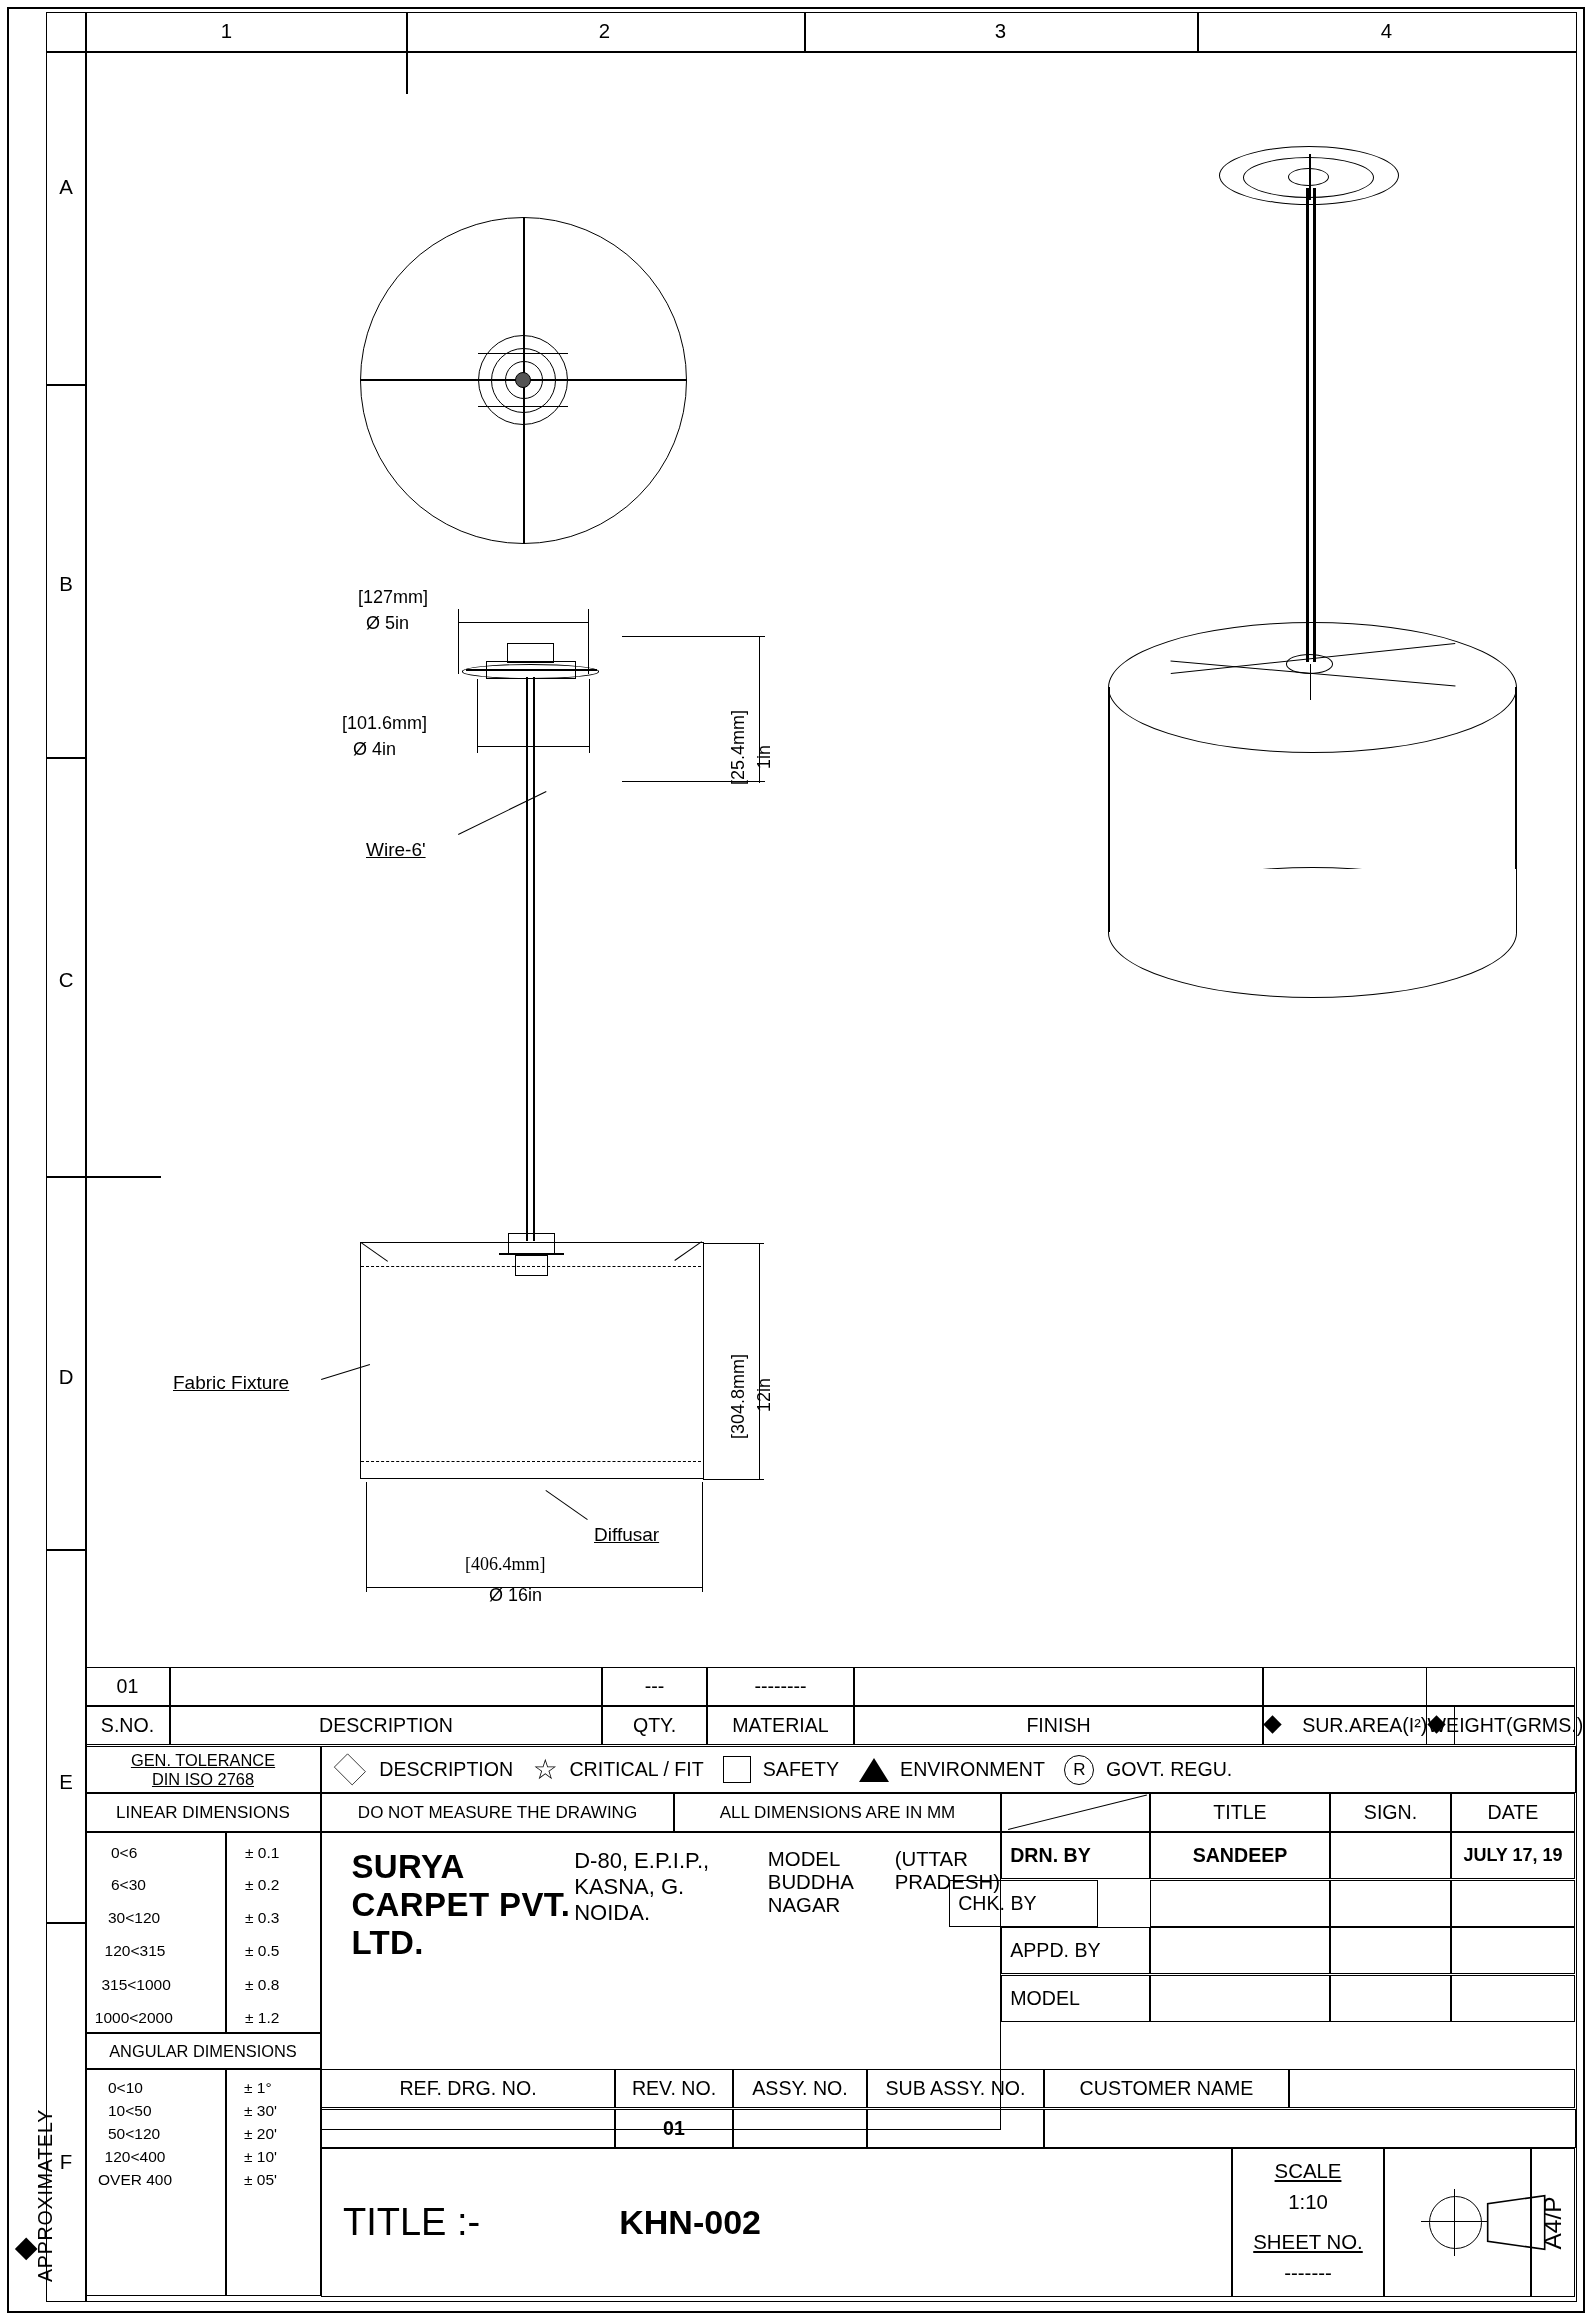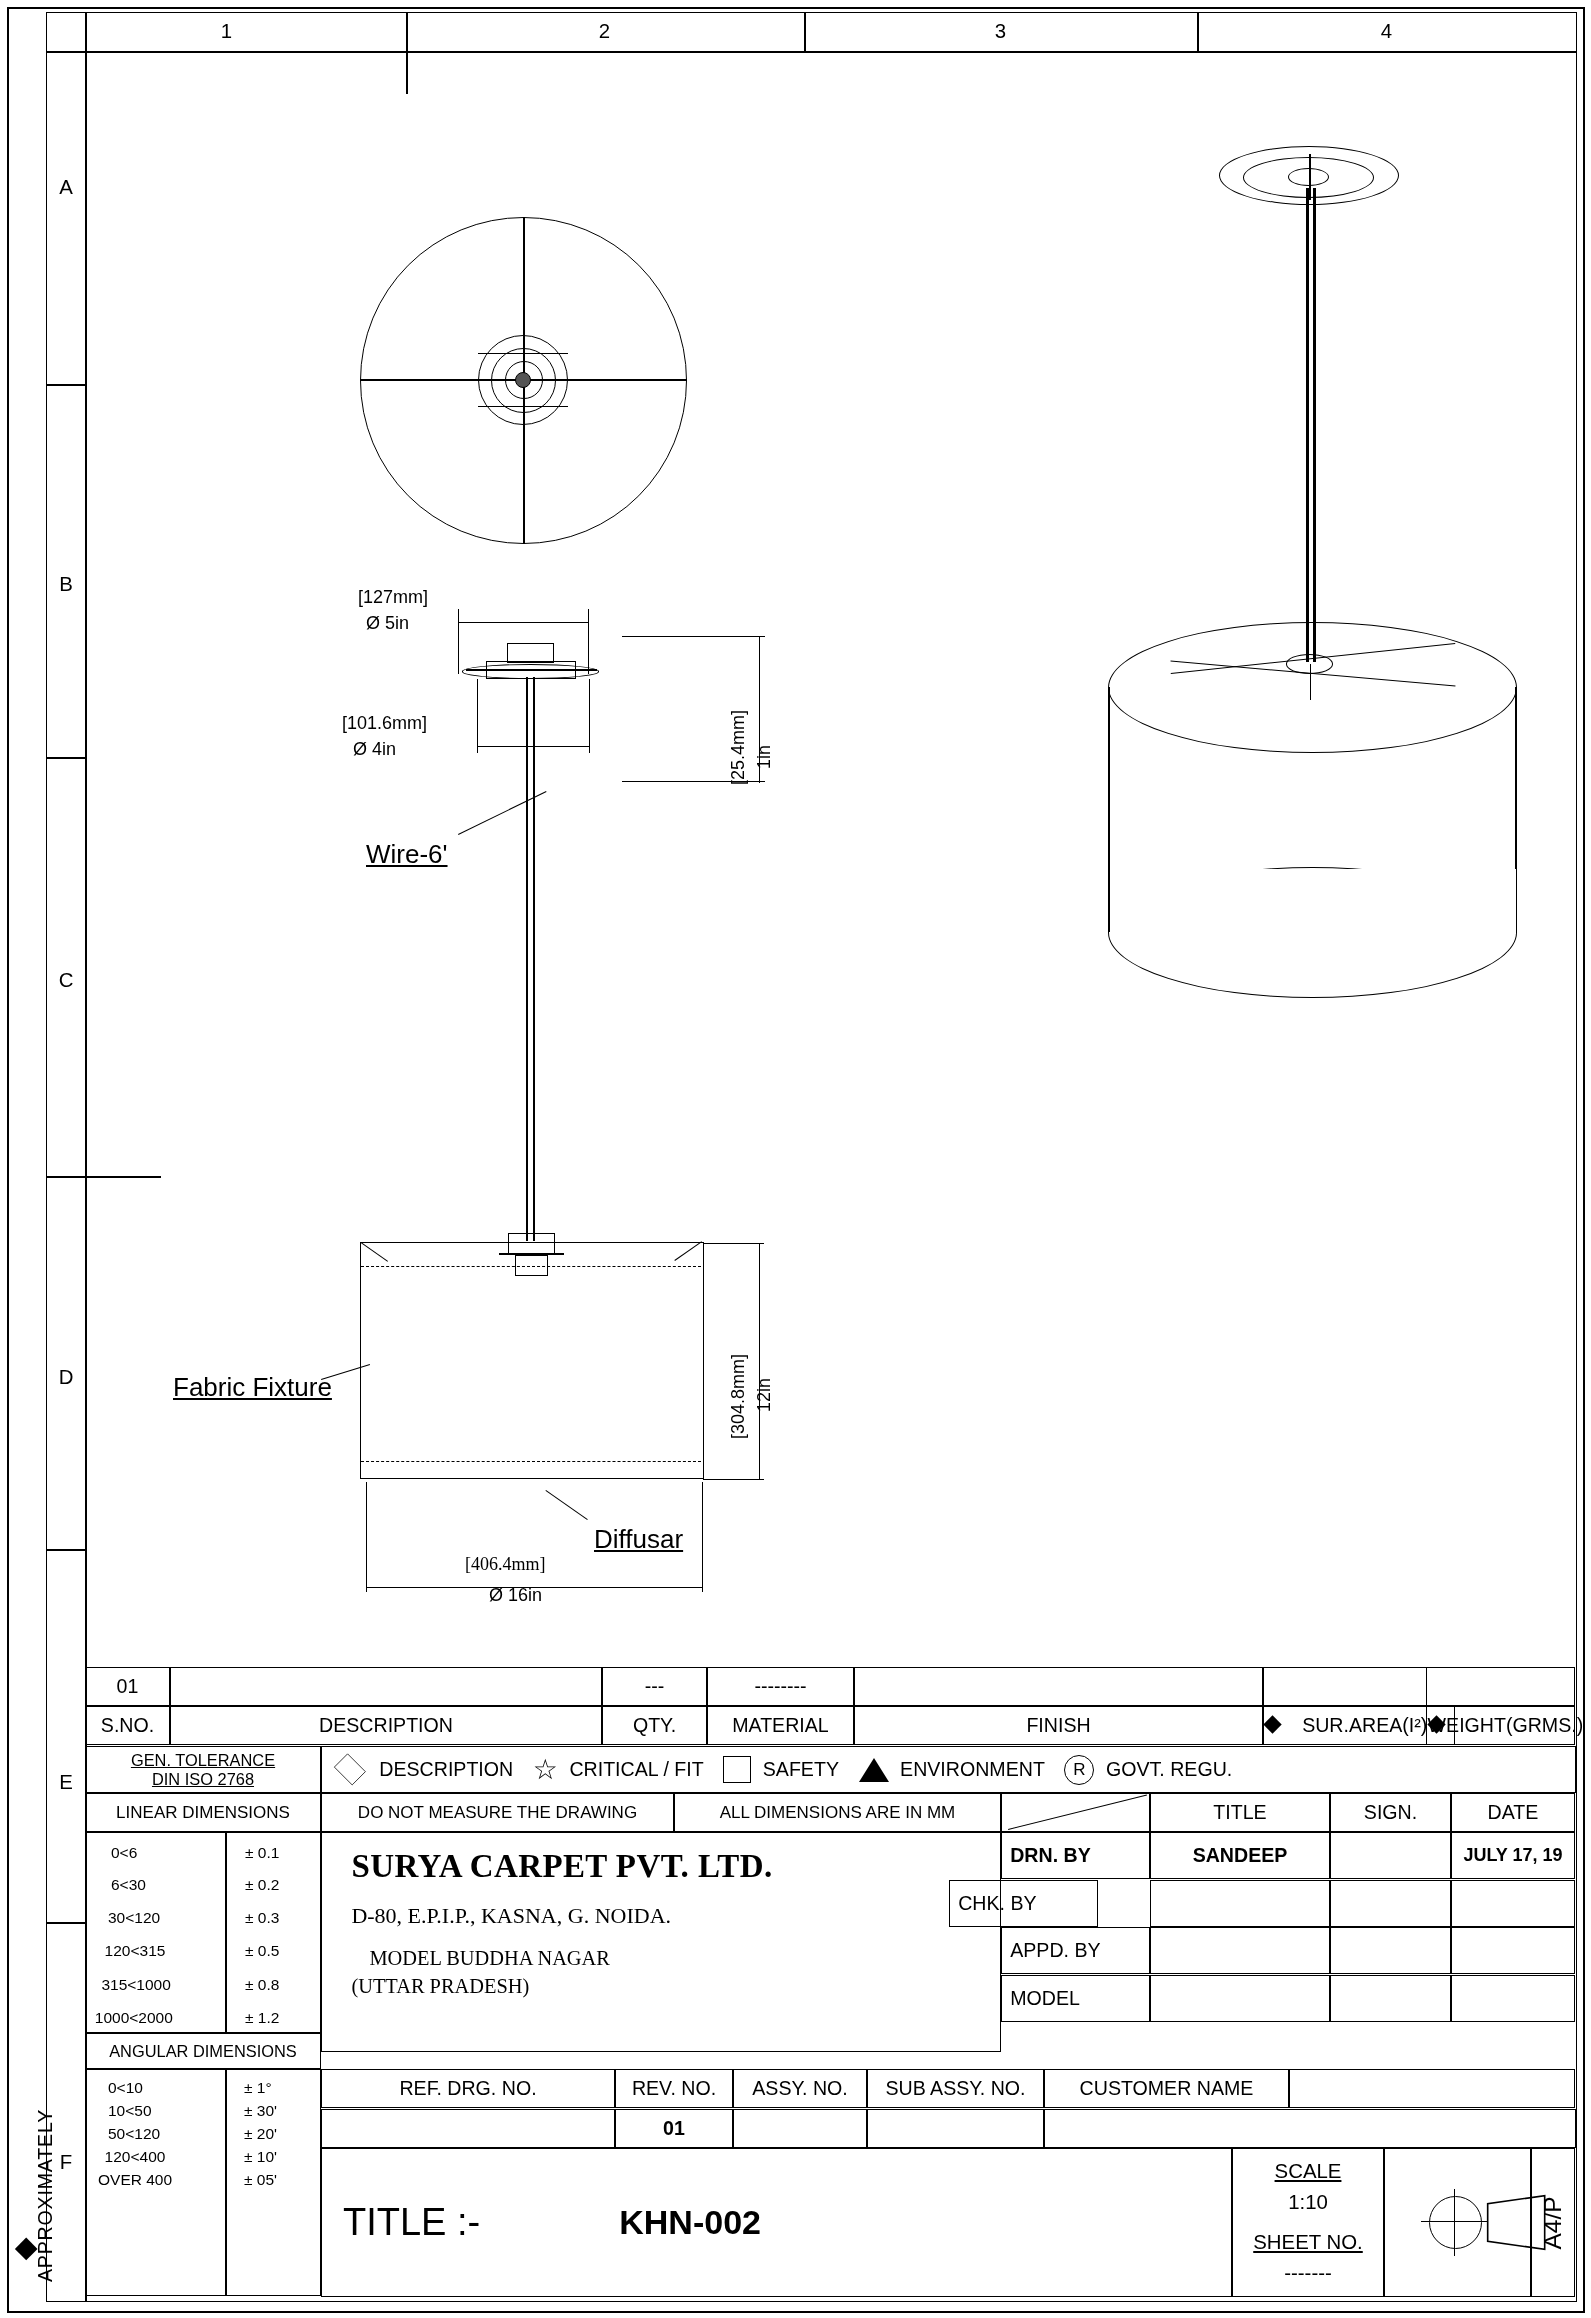--- a/index.html
+++ b/index.html
@@ -33,21 +33,21 @@
 
   .u{text-decoration:underline;}
 
   
   .tol{position:absolute;font-size:15.5px;white-space:nowrap;}
 
   
   .vert{position:absolute;transform-origin:0 0;white-space:nowrap;}
 
   .dimtxt{position:absolute;font-size:18px;white-space:nowrap;}
-  .lbl{position:absolute;font-size:26px;white-space:nowrap;text-align:center;}
+  .lbl{position:absolute;font-size:19px;white-space:nowrap;text-align:center;}
 </style>
 </head>
 <body>
 
 <div id="sheet">
 
   <div id="outer"></div>
   <div id="inner"></div>
 
   <div class="ln h" style="left:46px;top:51px;width:1531px;"></div>
@@ -248,21 +248,21 @@
     <div class="tol" style="left:159px;top:412px;">± 1°</div>
     <div class="tol" style="left:23px;top:435px;">10&lt;50</div>
     <div class="tol" style="left:159px;top:435px;">± 30'</div>
     <div class="tol" style="left:23px;top:458px;">50&lt;120</div>
     <div class="tol" style="left:159px;top:458px;">± 20'</div>
     <div class="tol" style="left:19.6px;top:481px;">120&lt;400</div>
     <div class="tol" style="left:159px;top:481px;">± 10'</div>
     <div class="tol" style="left:13px;top:504px;">OVER 400</div>
     <div class="tol" style="left:159px;top:504px;">± 05'</div>
 
-    <div class="tcell" style="left:236px;top:165px;width:680px;height:220px;flex-direction:column;align-items:flex-start;justify-content:flex-start;padding:14.7px 0 0 29.4px;font-family:Liberation Serif, serif;">
+    <div class="tcell" style="left:236px;top:165px;width:680px;height:298px;flex-direction:row;align-items:flex-start;justify-content:flex-start;padding:14.7px 0 0 29.4px;">
       <div style="font-size:33px;font-weight:bold;letter-spacing:0.4px;margin-bottom:18px;">SURYA CARPET PVT. LTD.</div>
       <div style="font-size:22px;margin-bottom:18px;">D-80, E.P.I.P., KASNA, G. NOIDA.</div>
       <div style="font-size:20.4px;margin-left:18px;margin-bottom:4.9px;">MODEL BUDDHA NAGAR</div>
       <div style="font-size:20.4px;">(UTTAR PRADESH)</div>
     </div>
 
     <div class="tcell tcellL" style="left:916px;top:165px;width:149px;height:47px;font-weight:bold;">DRN. BY</div>
     <div class="tcell" style="left:1065px;top:165px;width:180px;height:47px;font-weight:bold;">SANDEEP</div>
     <div class="tcell" style="left:1245px;top:165px;width:121px;height:47px;"></div>
     <div class="tcell" style="left:1366px;top:165px;width:124px;height:47px;font-weight:bold;font-size:18px;">JULY 17, 19</div>

